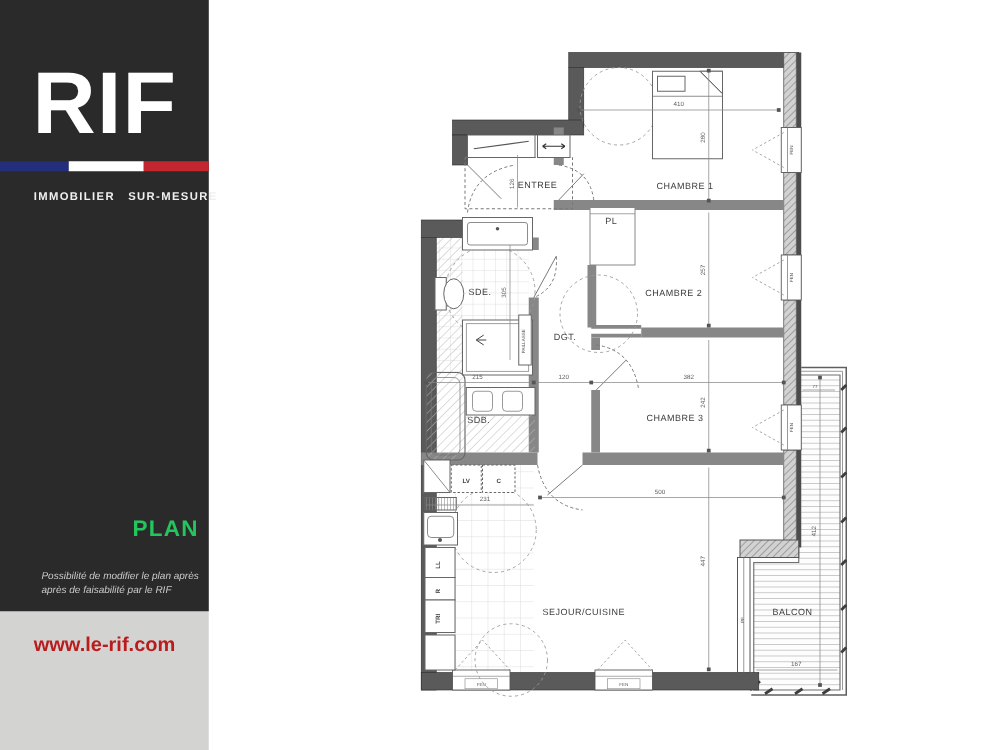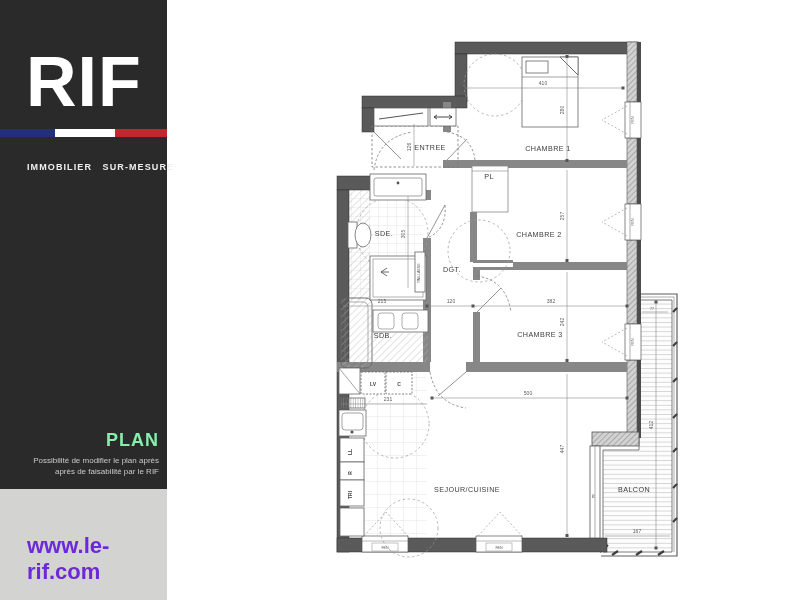--- a/index.html
+++ b/index.html
@@ -5,27 +5,27 @@
   html,body{margin:0;padding:0;background:#fff;width:800px;height:600px;overflow:hidden;
     font-family:"Liberation Sans",sans-serif;}
   .page{position:relative;width:800px;height:600px;background:#fff;}
   
   .sidebar{position:absolute;left:0;top:0;width:167px;height:600px;background:#d3d3d2;}
   .sidebar-dark{position:absolute;left:0;top:0;width:167px;height:489px;background:#2b2a2a;}
   .logo-text{position:absolute;left:26px;top:42px;color:#fff;font-size:70px;font-weight:700;
     letter-spacing:1px;line-height:80px;}
   .flag{position:absolute;left:0;top:129px;width:167px;height:8px;display:flex;}
   .flag .b{width:55px;}.flag .w{width:60px;background:#fff;}.flag .r{flex:1;}
-  .tagline{position:absolute;left:27px;top:162px;color:#efefef;font-size:9px;font-weight:700;
+  .tagline{position:absolute;left:27px;top:152px;color:#efefef;font-size:9px;font-weight:700;
     letter-spacing:1.1px;word-spacing:7px;white-space:nowrap;}
-  .plan-title{position:absolute;right:8px;top:413px;color:#86efac;font-size:18px;font-weight:700;
-    letter-spacing:1px;margin-top:17px;}
+  .plan-title{position:absolute;right:8px;top:413px;color:#22c55e;font-size:18px;font-weight:700;
+    letter-spacing:1px;}
   .disclaimer{position:absolute;right:8px;top:455px;color:#c9c9c9;font-size:8px;line-height:11px;
-    text-align:right;}
-  .website{position:absolute;left:27px;top:533px;color:#6d28d9;font-size:22px;font-weight:700;}
+    font-style:italic;}
+  .website{position:absolute;left:27px;top:508px;color:#b91c1c;font-size:16px;font-weight:700;}
   
   .plan-wrap{position:absolute;left:167px;top:0;width:730px;height:600px;}
   svg text{font-family:"Liberation Sans",sans-serif;}
   .room-label{fill:#3d3d3d;font-size:7.2px;letter-spacing:.4px;}
   .dim{fill:#5d5d5d;font-size:5px;}
   .app{fill:#444;font-size:5px;font-weight:700;}
   .micro{fill:#555;font-size:3.6px;}
 </style>
 </head>
 <body>

